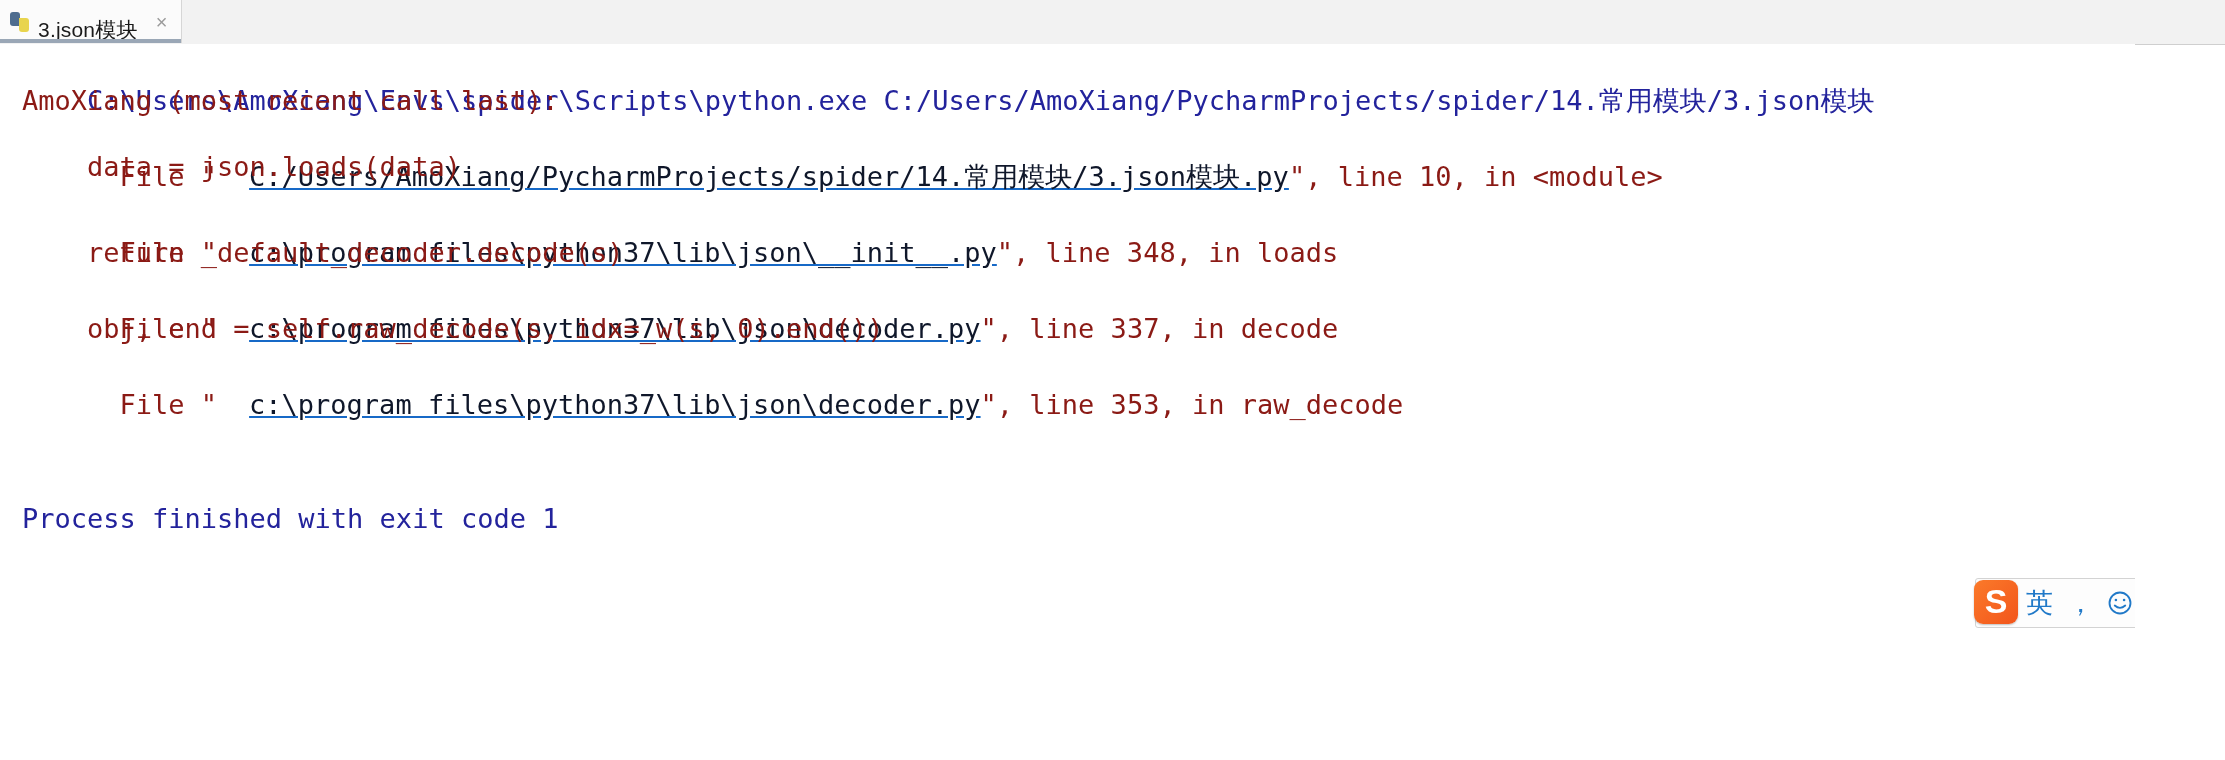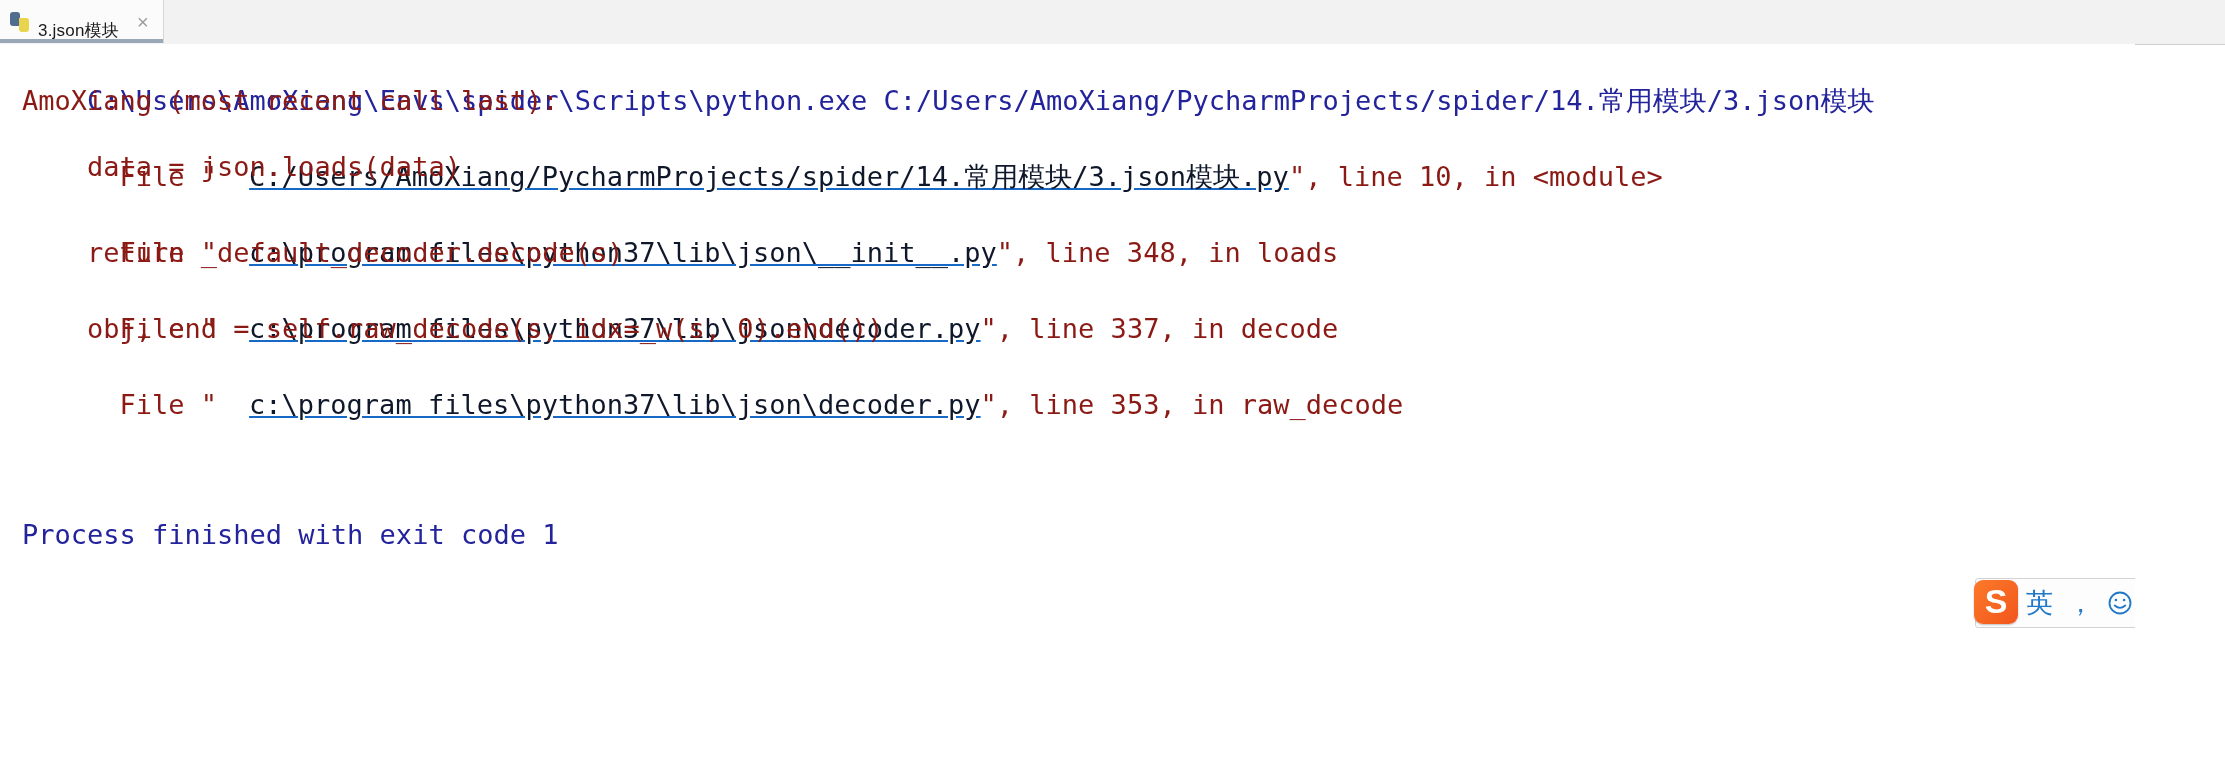--- a/index.html
+++ b/index.html
@@ -50,21 +50,21 @@
   }
   .py-icon .pb {
     position: absolute;
     width: 10px; height: 14px;
     border-radius: 3px;
   }
   .py-icon .pb1 { left: 0; top: 0; background: #4f6d8f; border-bottom-right-radius: 0; }
   .py-icon .pb2 { left: 9px; top: 6px; background: #e8d44d; border-top-left-radius: 0; }
   .tab-label {
     font-family: "Liberation Sans", sans-serif;
-    font-size: 17px;
+    font-size: 21px;
     color: #1b1b1b;
     white-space: nowrap;
     letter-spacing: 0.2px;
     margin-top: 17px;
   }
   #tab-close {
     margin-left: 18px;
     font-family: "Liberation Sans", sans-serif;
     font-size: 20px;
     color: #9b9b9b;
@@ -202,21 +202,21 @@
   <div class="cline red" style="top:228px;">
     <span>  File "</span><span class="link">c:\program files\python37\lib\json\decoder.py</span><span>", line 337, in decode</span>
   </div>
   <div class="cline red" style="top:266px;">    obj, end = self.raw_decode(s, idx=_w(s, 0).end())</div>
 
   <div class="cline red" style="top:304px;">
     <span>  File "</span><span class="link">c:\program files\python37\lib\json\decoder.py</span><span>", line 353, in raw_decode</span>
   </div>
 
 
-  <div class="cline blue" style="top:472px;">Process finished with exit code 1</div>
+  <div class="cline blue" style="top:456px;">Process finished with exit code 1</div>
 
   <div id="ime">
     <span id="sogou-logo">
       <span>S</span>
     </span>
     <span class="ime-item" id="ime-lang">英</span>
     <span class="ime-item" id="ime-punc">，</span>
     <span class="ime-item" id="ime-emoji">
       <svg width="28" height="28" viewBox="0 0 24 24" fill="none" stroke="#2079c8" stroke-width="1.6">
         <circle cx="12" cy="12" r="9"></circle>

